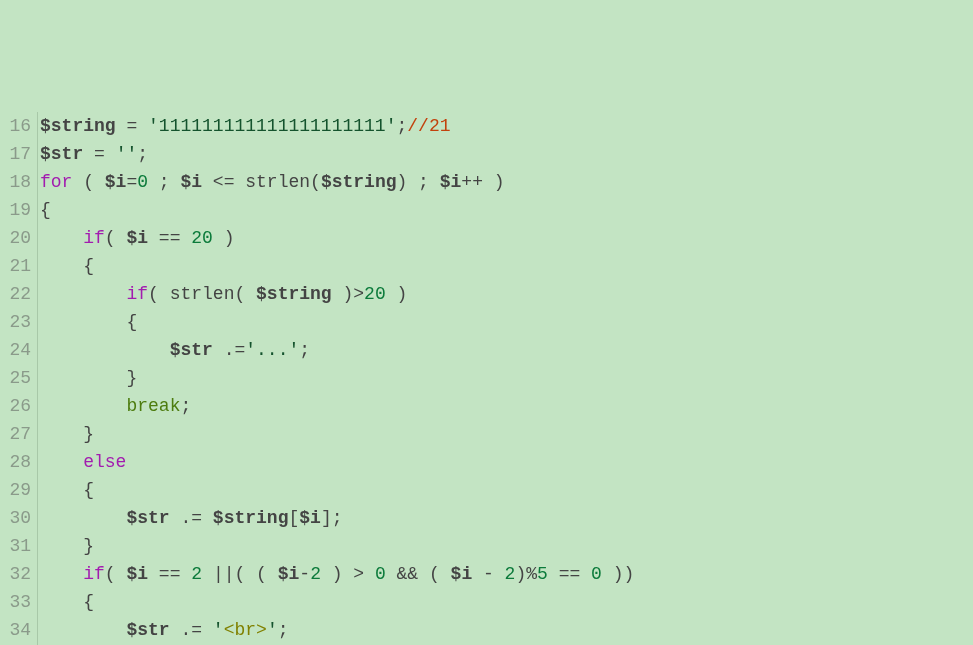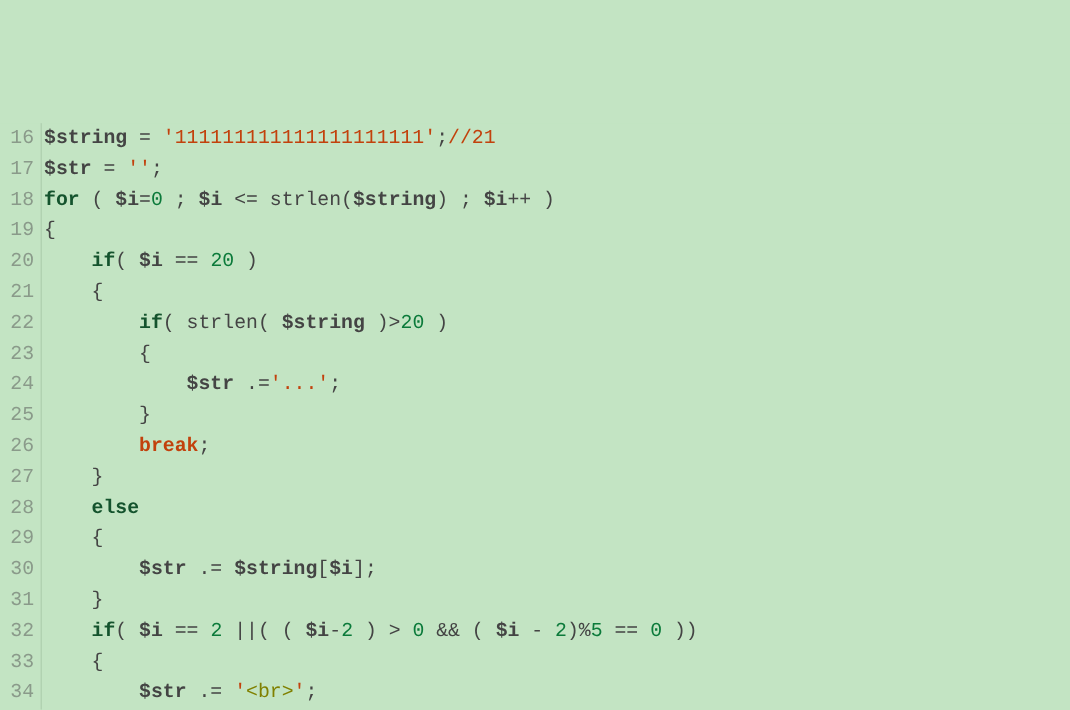--- a/index.html
+++ b/index.html
@@ -35,26 +35,26 @@
     flex: 1;
     background: #c3e4c3;
     position: relative;
   }
   .line {
     height: 28px;
     padding-left: 2px;
   }
   .t-var     { color: #444444; font-weight: bold; }
   .t-punct   { color: #444444; }
-  .t-keyword { color: #14532d; font-weight: bold; }
+  .t-keyword { color: #a21caf; font-weight: normal; }
   .t-number  { color: #0b7a3a; }
-  .t-string  { color: #c2410c; }
+  .t-string  { color: #14532d; }
   .t-tagstr  { color: #808000; }
   .t-comment { color: #c2410c; }
-  .t-break   { color: #c2410c; font-weight: bold; }
+  .t-break   { color: #4d7c0f; }
 </style>
 </head>
 <body>
 
 
 
 <div class="editor">
   <div class="gutter"><span class="ln">16</span><span class="ln">17</span><span class="ln">18</span><span class="ln">19</span><span class="ln">20</span><span class="ln">21</span><span class="ln">22</span><span class="ln">23</span><span class="ln">24</span><span class="ln">25</span><span class="ln">26</span><span class="ln">27</span><span class="ln">28</span><span class="ln">29</span><span class="ln">30</span><span class="ln">31</span><span class="ln">32</span><span class="ln">33</span><span class="ln">34</span><span class="ln">35</span></div>
   <div class="code"><div class="line"><span class="t-var">$string</span><span class="t-punct"> = </span><span class="t-string">'111111111111111111111'</span><span class="t-punct">;</span><span class="t-comment">//21</span></div><div class="line"><span class="t-var">$str</span><span class="t-punct"> = </span><span class="t-string">''</span><span class="t-punct">;</span></div><div class="line"><span class="t-keyword">for</span><span class="t-punct"> ( </span><span class="t-var">$i</span><span class="t-punct">=</span><span class="t-number">0</span><span class="t-punct"> ; </span><span class="t-var">$i</span><span class="t-punct"> &lt;= strlen(</span><span class="t-var">$string</span><span class="t-punct">) ; </span><span class="t-var">$i</span><span class="t-punct">++ )</span></div><div class="line"><span class="t-punct">{</span></div><div class="line"><span class="t-punct">    </span><span class="t-keyword">if</span><span class="t-punct">( </span><span class="t-var">$i</span><span class="t-punct"> == </span><span class="t-number">20</span><span class="t-punct"> )</span></div><div class="line"><span class="t-punct">    {</span></div><div class="line"><span class="t-punct">        </span><span class="t-keyword">if</span><span class="t-punct">( strlen( </span><span class="t-var">$string</span><span class="t-punct"> )&gt;</span><span class="t-number">20</span><span class="t-punct"> )</span></div><div class="line"><span class="t-punct">        {</span></div><div class="line"><span class="t-punct">            </span><span class="t-var">$str</span><span class="t-punct"> .=</span><span class="t-string">'...'</span><span class="t-punct">;</span></div><div class="line"><span class="t-punct">        }</span></div><div class="line"><span class="t-punct">        </span><span class="t-break">break</span><span class="t-punct">;</span></div><div class="line"><span class="t-punct">    }</span></div><div class="line"><span class="t-punct">    </span><span class="t-keyword">else</span></div><div class="line"><span class="t-punct">    {</span></div><div class="line"><span class="t-punct">        </span><span class="t-var">$str</span><span class="t-punct"> .= </span><span class="t-var">$string</span><span class="t-punct">[</span><span class="t-var">$i</span><span class="t-punct">];</span></div><div class="line"><span class="t-punct">    }</span></div><div class="line"><span class="t-punct">    </span><span class="t-keyword">if</span><span class="t-punct">( </span><span class="t-var">$i</span><span class="t-punct"> == </span><span class="t-number">2</span><span class="t-punct"> ||( ( </span><span class="t-var">$i</span><span class="t-punct">-</span><span class="t-number">2</span><span class="t-punct"> ) &gt; </span><span class="t-number">0</span><span class="t-punct"> &amp;&amp; ( </span><span class="t-var">$i</span><span class="t-punct"> - </span><span class="t-number">2</span><span class="t-punct">)%</span><span class="t-number">5</span><span class="t-punct"> == </span><span class="t-number">0</span><span class="t-punct"> ))</span></div><div class="line"><span class="t-punct">    {</span></div><div class="line"><span class="t-punct">        </span><span class="t-var">$str</span><span class="t-punct"> .= </span><span class="t-string">'</span><span class="t-tagstr">&lt;br&gt;</span><span class="t-string">'</span><span class="t-punct">;</span></div><div class="line"></div></div>
 </div>

